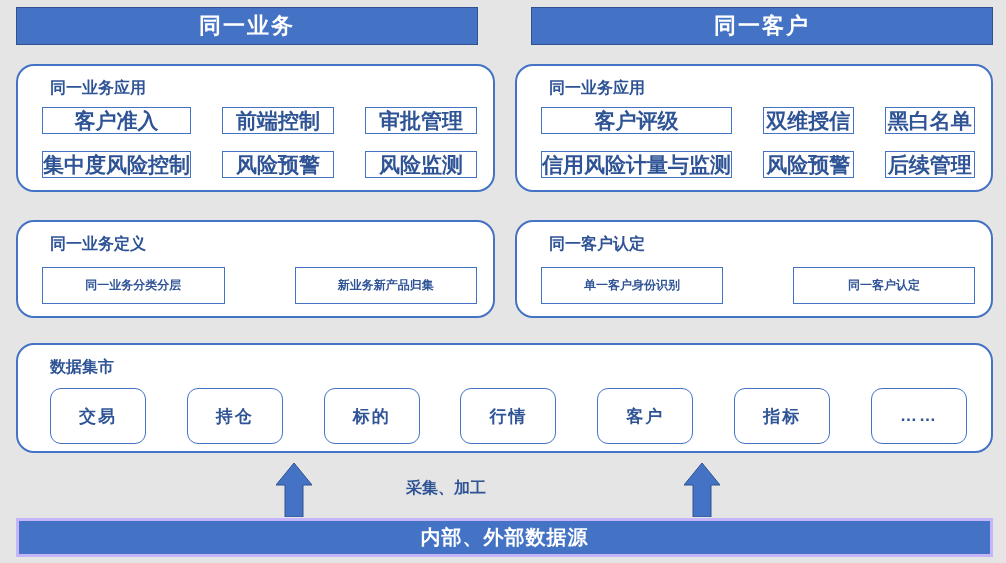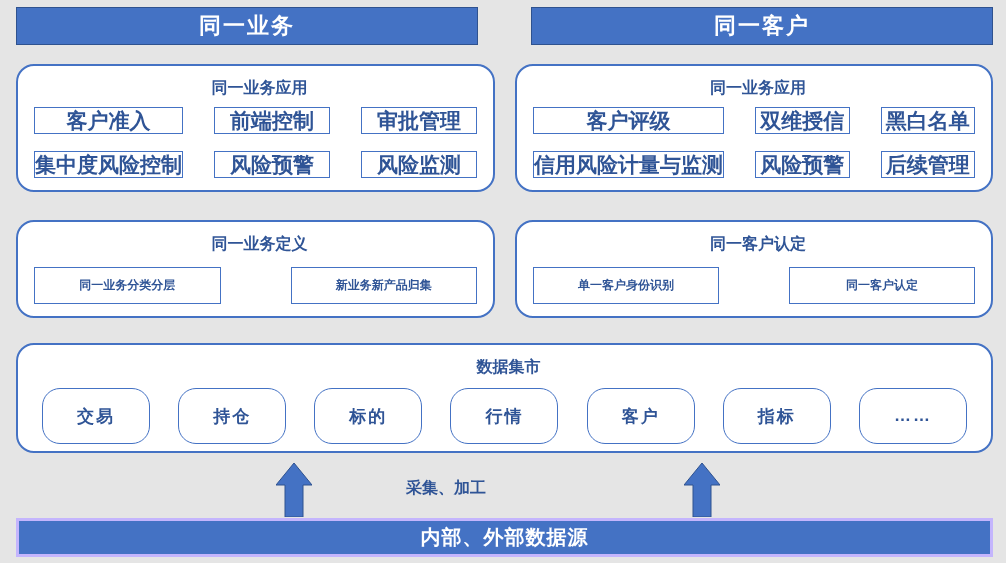--- a/index.html
+++ b/index.html
@@ -17,22 +17,21 @@
     display: flex; align-items: center; justify-content: center;
     color: #ffffff; font-size: 22px; font-weight: bold; letter-spacing: 2px;
   }
   .hdr-left  { left: 16px;  width: 462px; }
   .hdr-right { left: 531px; width: 462px; }
 
   
   .panel {
     position: absolute; background: #ffffff;
     border: 2px solid #4472C4; border-radius: 18px;
-    padding: 10px 16px 0 16px;
-    text-align: center;
+    padding: 10px 16px 0 24px;
   }
   .panel-title {
     color: #2F5496; font-weight: bold; font-size: 16px; margin: 2px 0 8px 8px;
   }
   .app-left  { left: 16px;  top: 64px; width: 479px; height: 128px; }
   .app-right { left: 515px; top: 64px; width: 478px; height: 128px; }
   .def-left  { left: 16px;  top: 220px; width: 479px; height: 98px; }
   .def-right { left: 515px; top: 220px; width: 478px; height: 98px; }
   .mart      { left: 16px;  top: 343px; width: 977px; height: 110px; }
 
@@ -48,21 +47,21 @@
     height: 27px; border: 1.5px solid #4472C4; background: #ffffff;
     display: flex; align-items: center; justify-content: center;
     color: #2F5496; font-size: 21px; font-weight: bold; white-space: nowrap;
   }
   .grid2 .sbox { height: 37px; font-size: 12px; }
 
   .mart-row {
     display: flex; justify-content: space-between; margin-top: 10px; padding: 0 8px;
   }
   .mbox {
-    width: 108px; height: 56px; border: 1.5px solid #4472C4; border-radius: 18px;
+    width: 96px; height: 56px; border: 1.5px solid #4472C4; border-radius: 11px;
     background: #ffffff; display: flex; align-items: center; justify-content: center;
     color: #2F5496; font-size: 17px; font-weight: bold; letter-spacing: 2px;
   }
 
   
   .up-arrow { position: absolute; top: 463px; width: 36px; height: 54px; }
   .arrow-l { left: 276px; }
   .arrow-r { left: 684px; }
   .flow-label {
     position: absolute; top: 478px; left: 406px; width: 200px;

